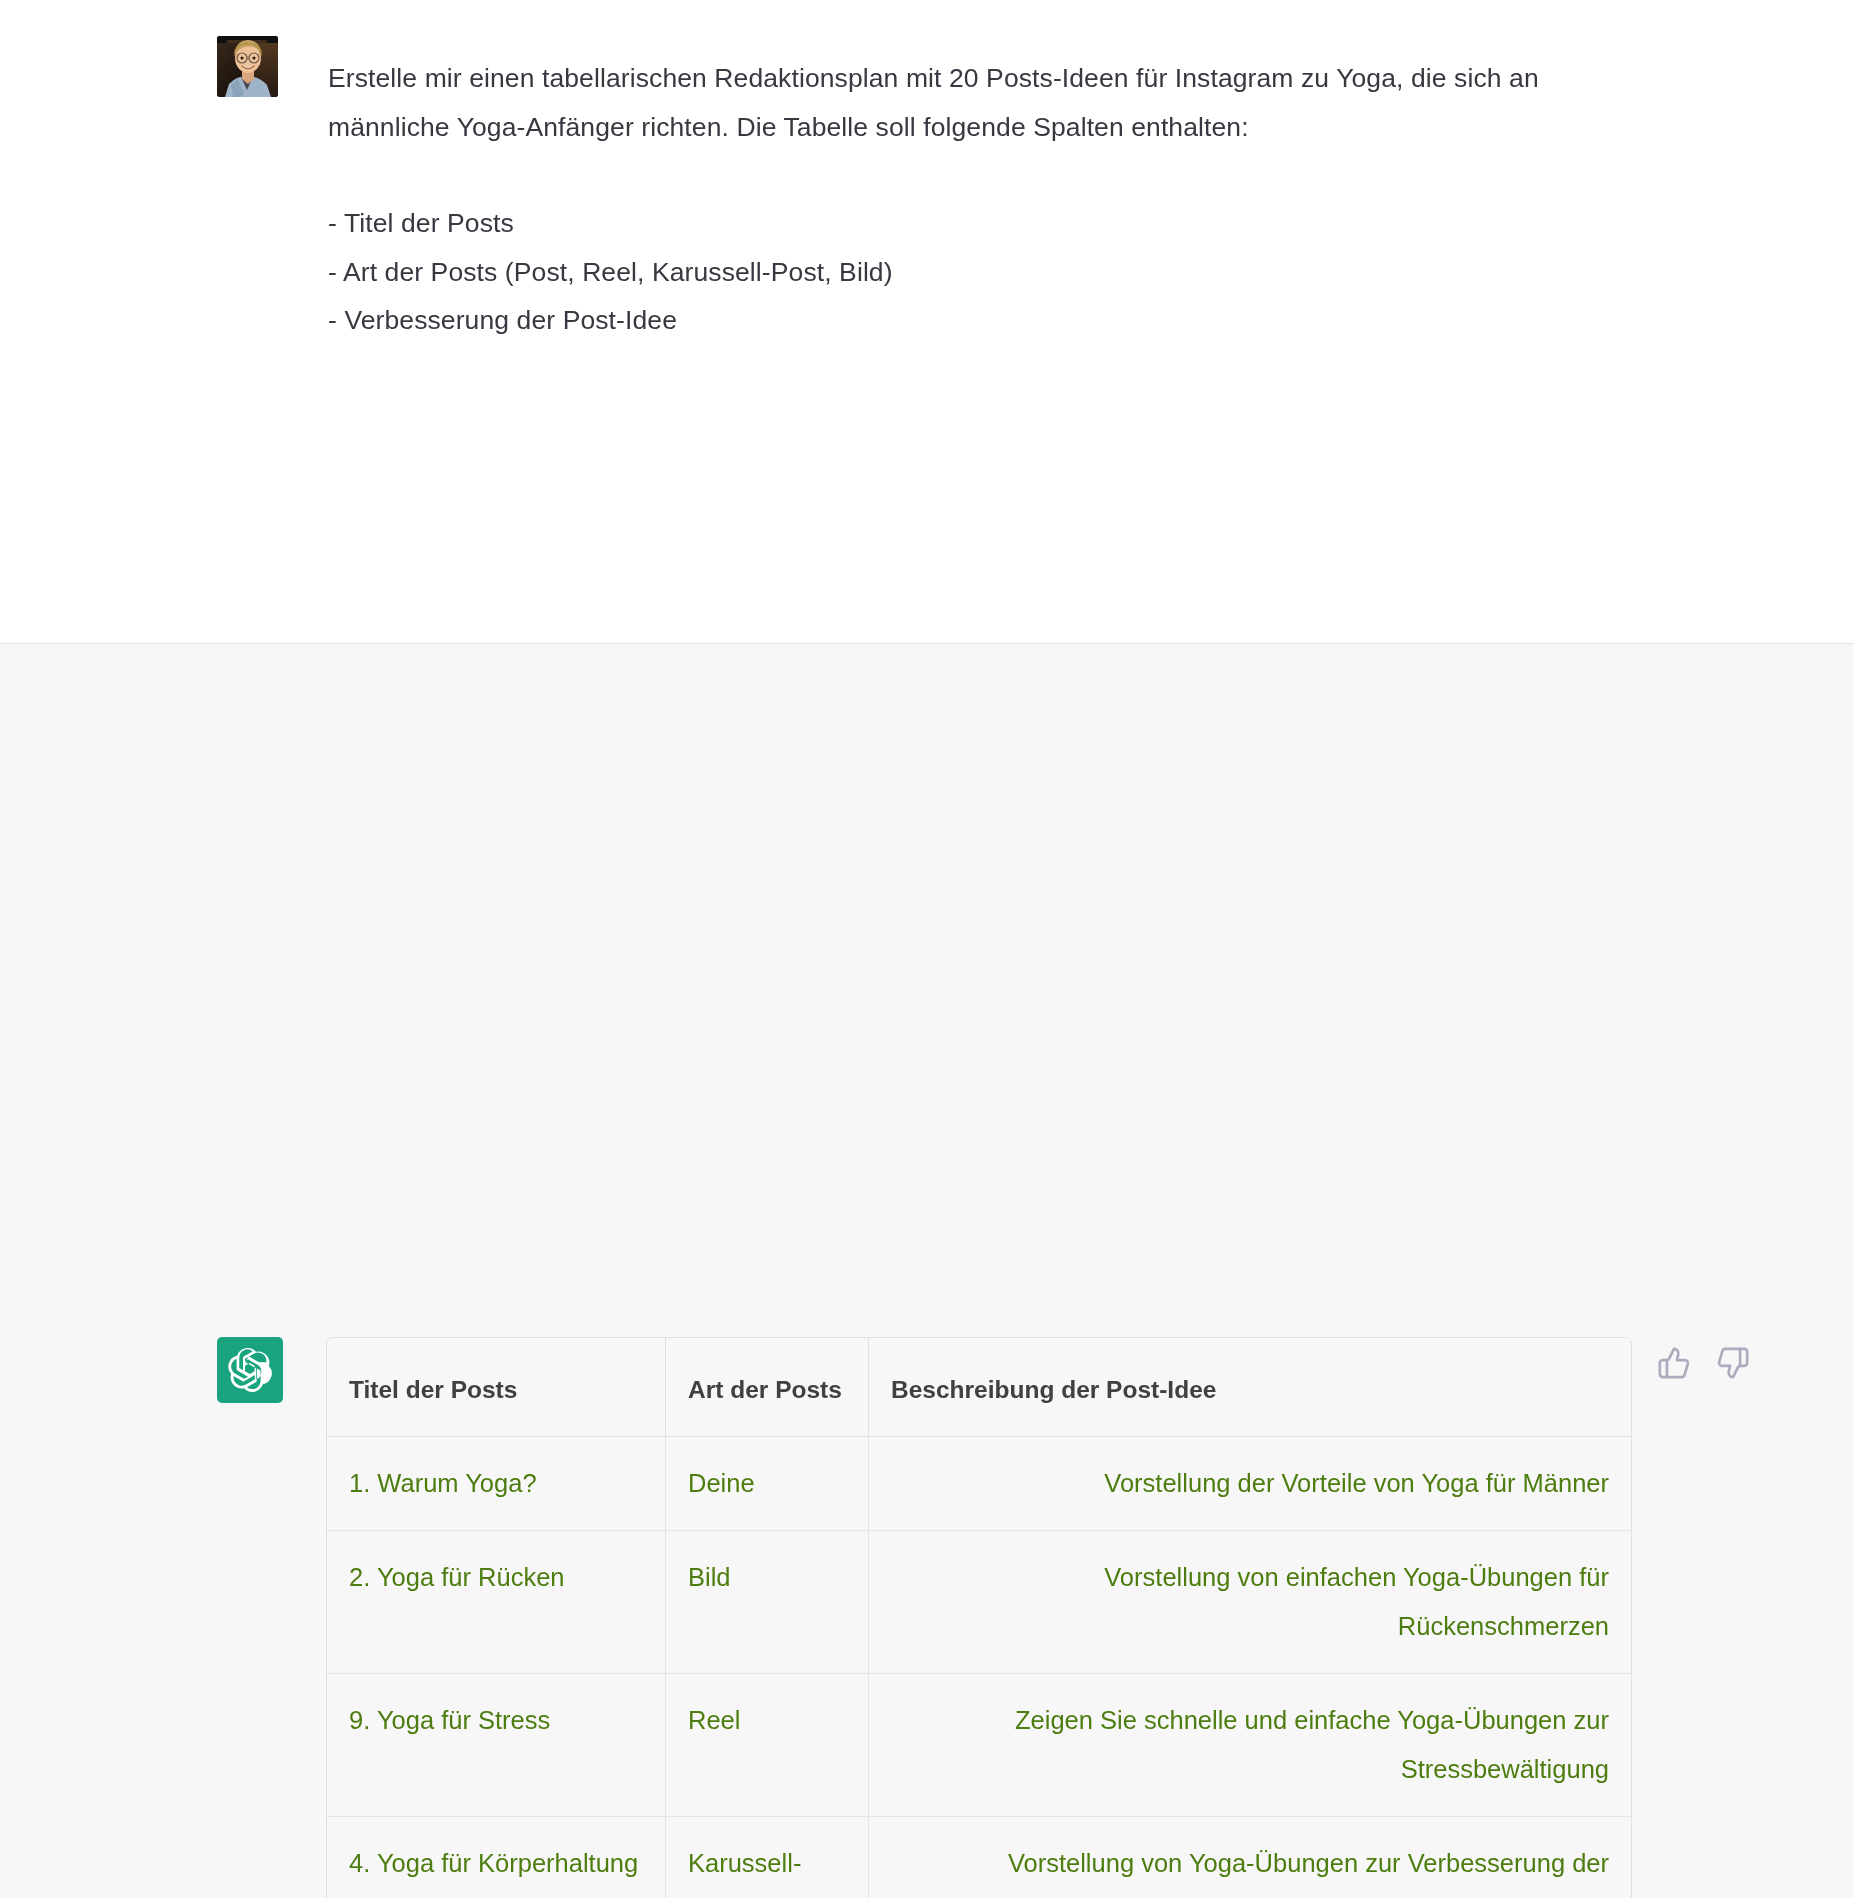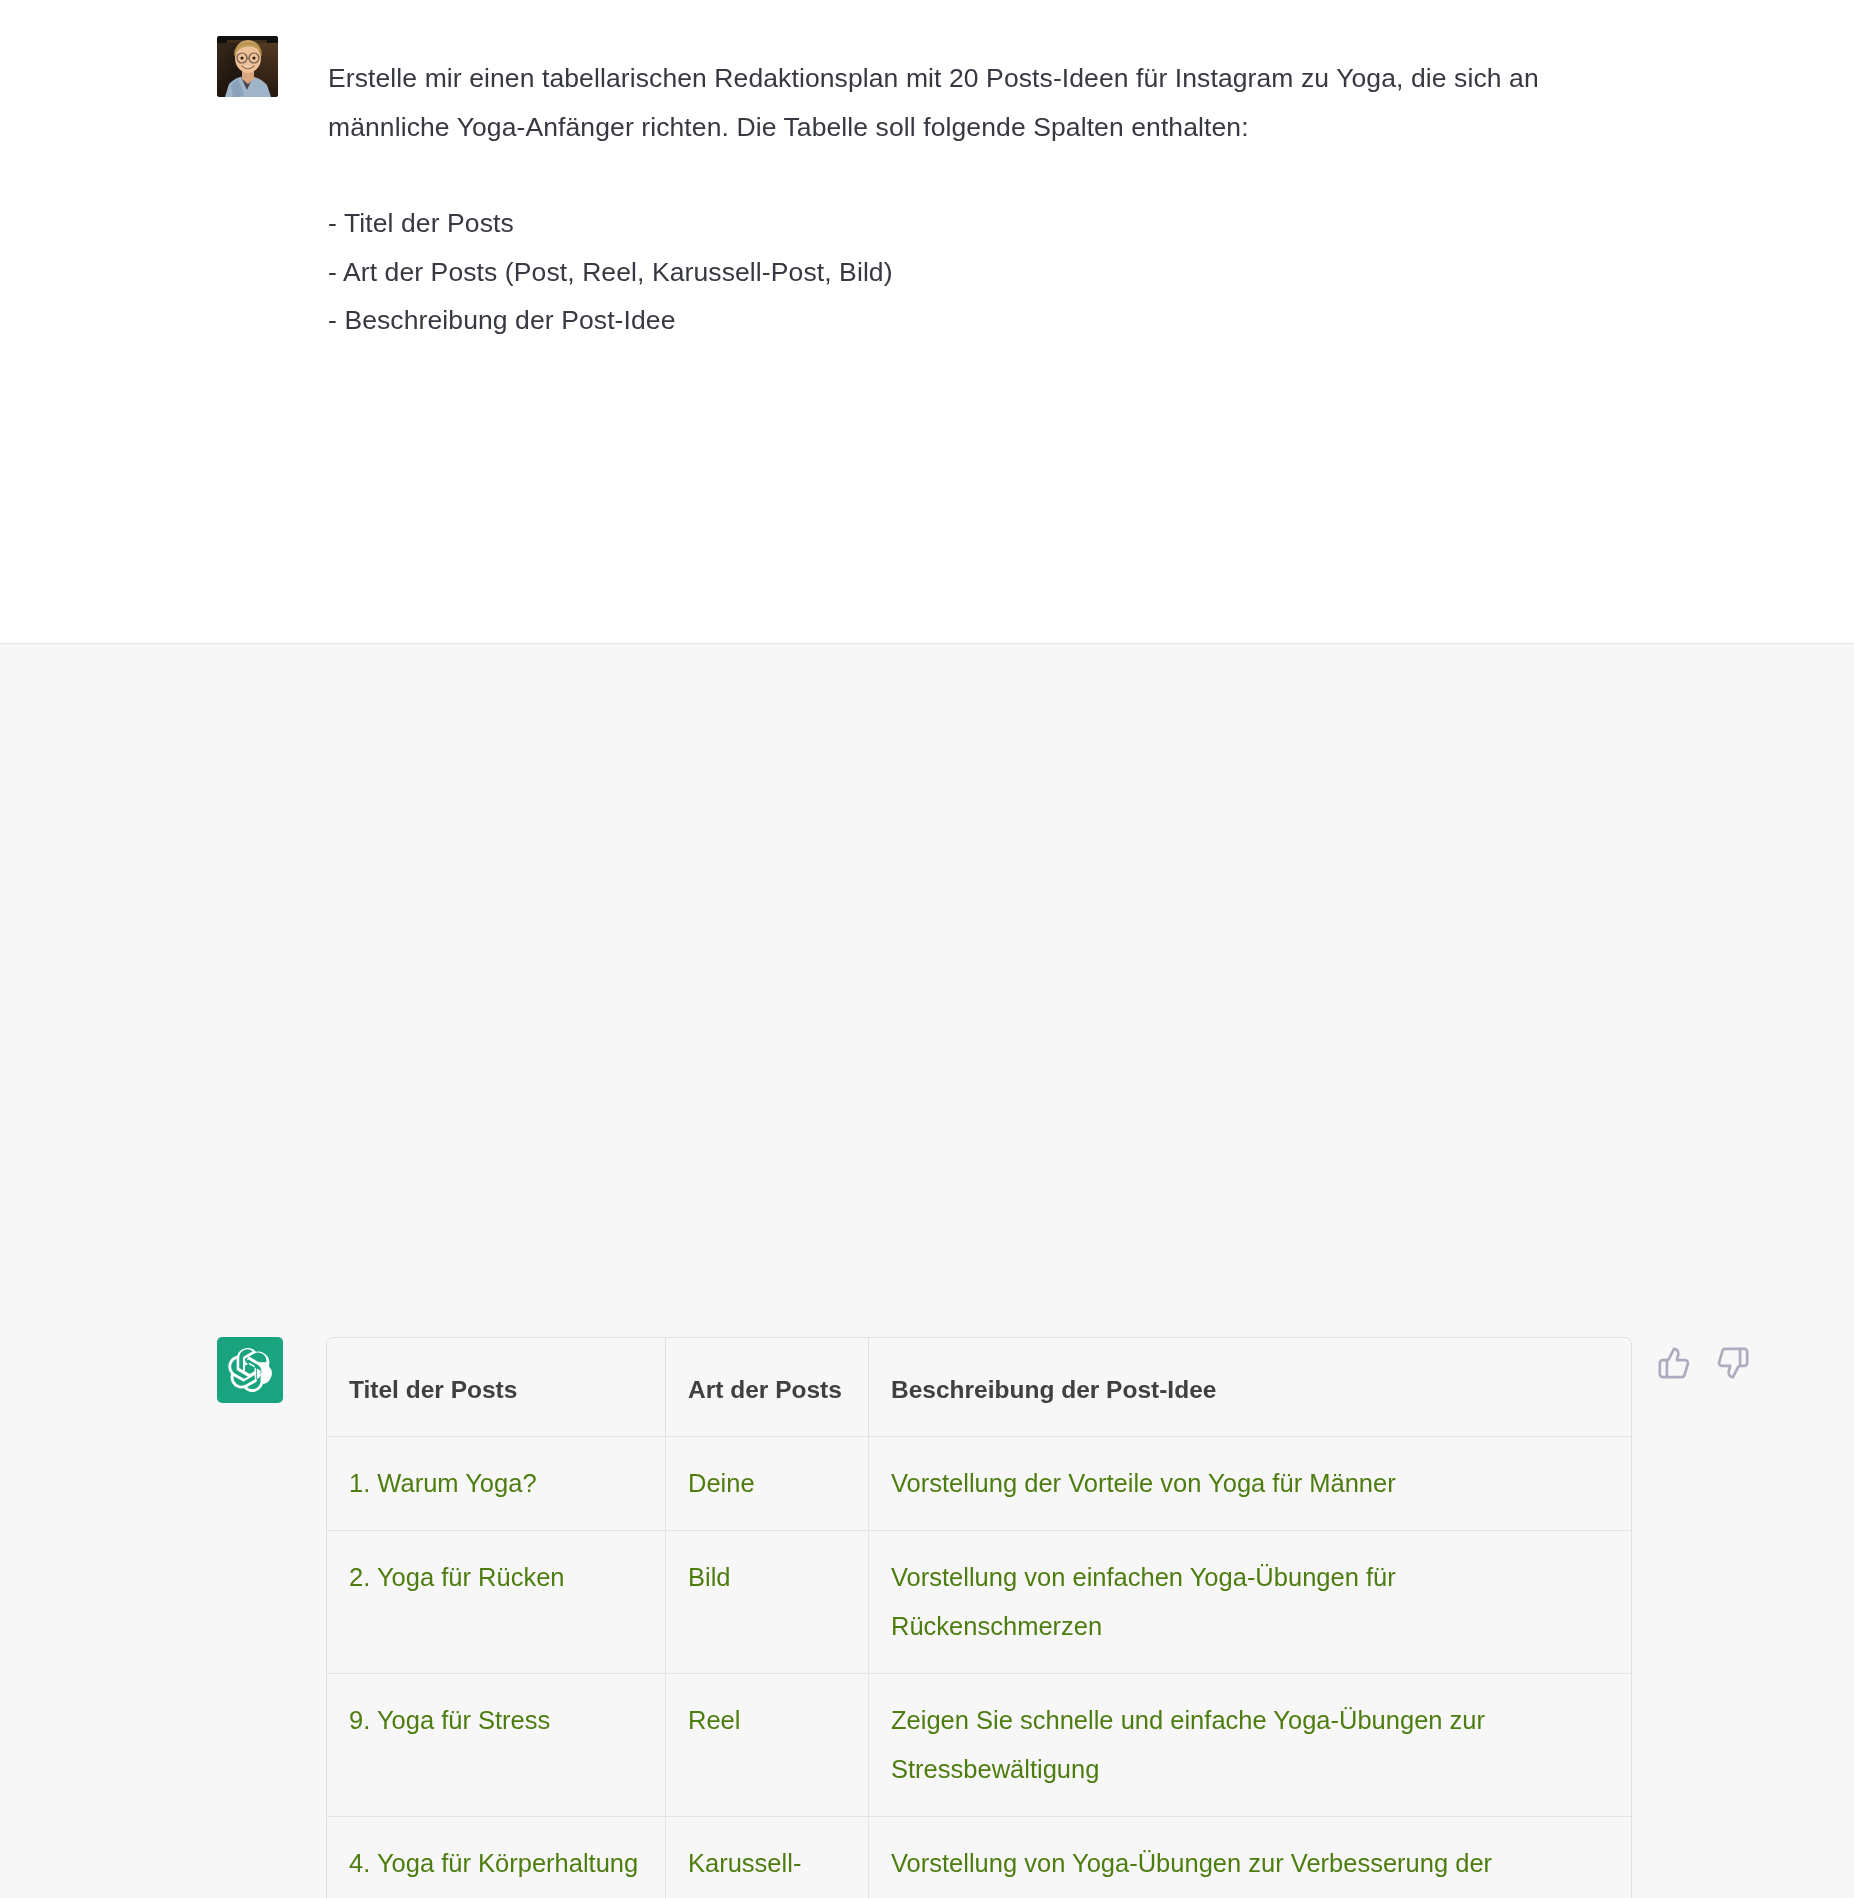--- a/index.html
+++ b/index.html
@@ -115,21 +115,21 @@
     text-align: left;
     vertical-align: top;
     font-size: 25.5px;
     line-height: 49px;
     color: #4d7c0f;
     padding: 22px 22px 22px 22px;
     border-bottom: 1px solid #e3e4e7;
     border-right: 1px solid #e3e4e7;
     background: #f7f7f8;
   }
-  table.plan td:last-child { border-right: none; }
+  table.plan td:last-child { border-right: none; text-align: right; }
   table.plan tr:last-child td { border-bottom: none; }
 
   
   .feedback {
     position: absolute;
     left: 1655px;
     top: 700px;
     display: flex;
     gap: 21px;
     align-items: center;
@@ -191,21 +191,21 @@
           <path d="M25 30 Q31 35 37 30" fill="none" stroke="#a86f52" stroke-width="1.6" stroke-linecap="round"></path>
           <path d="M26 30 Q31 33 36 30 Q31 31.5 26 30 Z" fill="#f4f2ee"></path>
         </svg>
       </div>
 
       <div class="user-text">
         <p>Erstelle mir einen tabellarischen Redaktionsplan mit 20 Posts-Ideen für Instagram zu Yoga, die sich an männliche Yoga-Anfänger richten. Die Tabelle soll folgende Spalten enthalten:</p>
         <div class="gap"></div>
         <p>- Titel der Posts</p>
         <p>- Art der Posts (Post, Reel, Karussell-Post, Bild)</p>
-        <p>- Beschreibung der Post-Idee</p>
+        <p>- Verbesserung der Post-Idee</p>
         <div class="gap"></div>
       </div>
 
     </div>
   </div>
 
   <div class="msg-assistant">
     <div class="msg-inner">
 
       <div class="gpt-logo">

